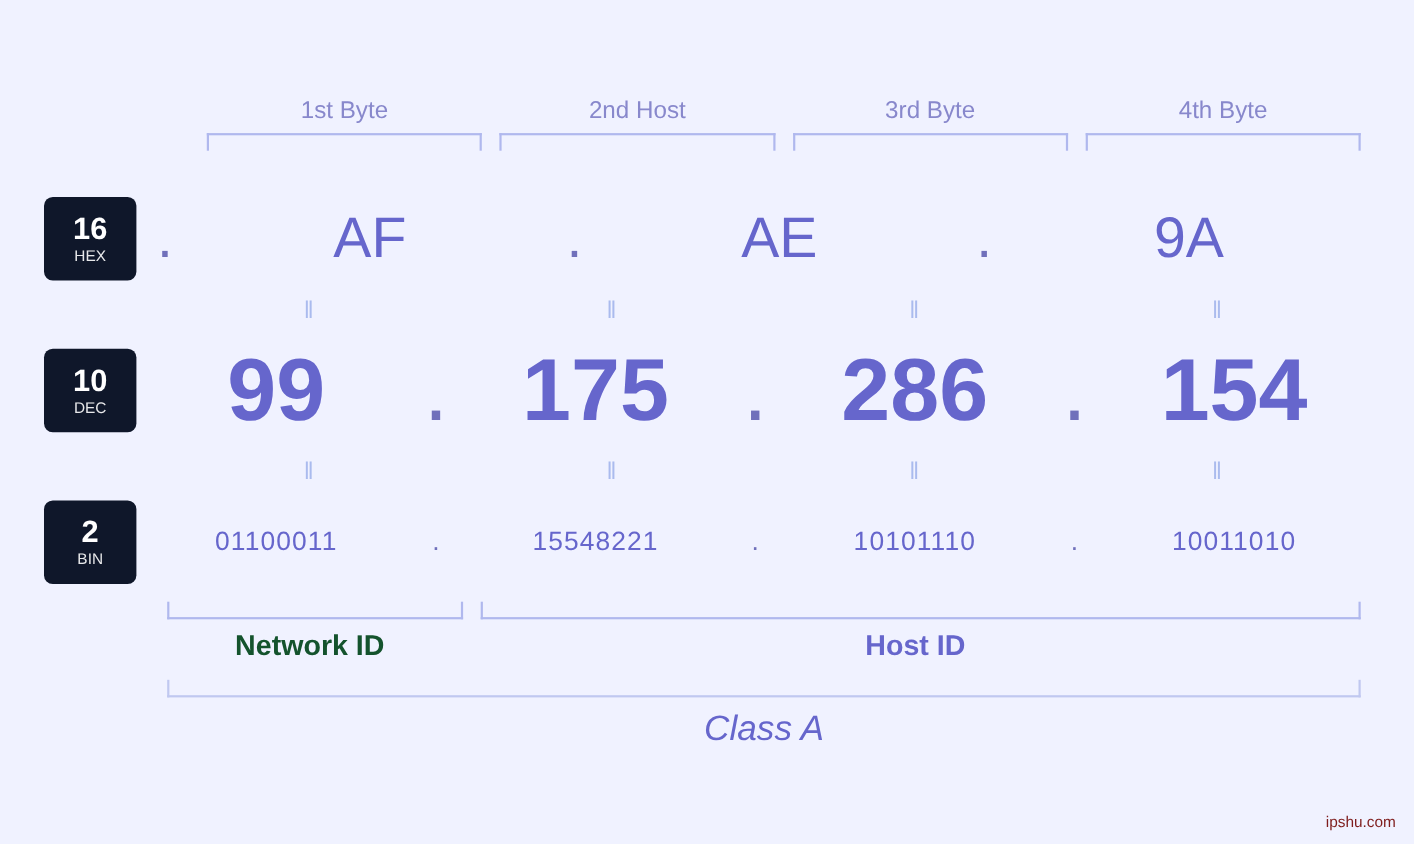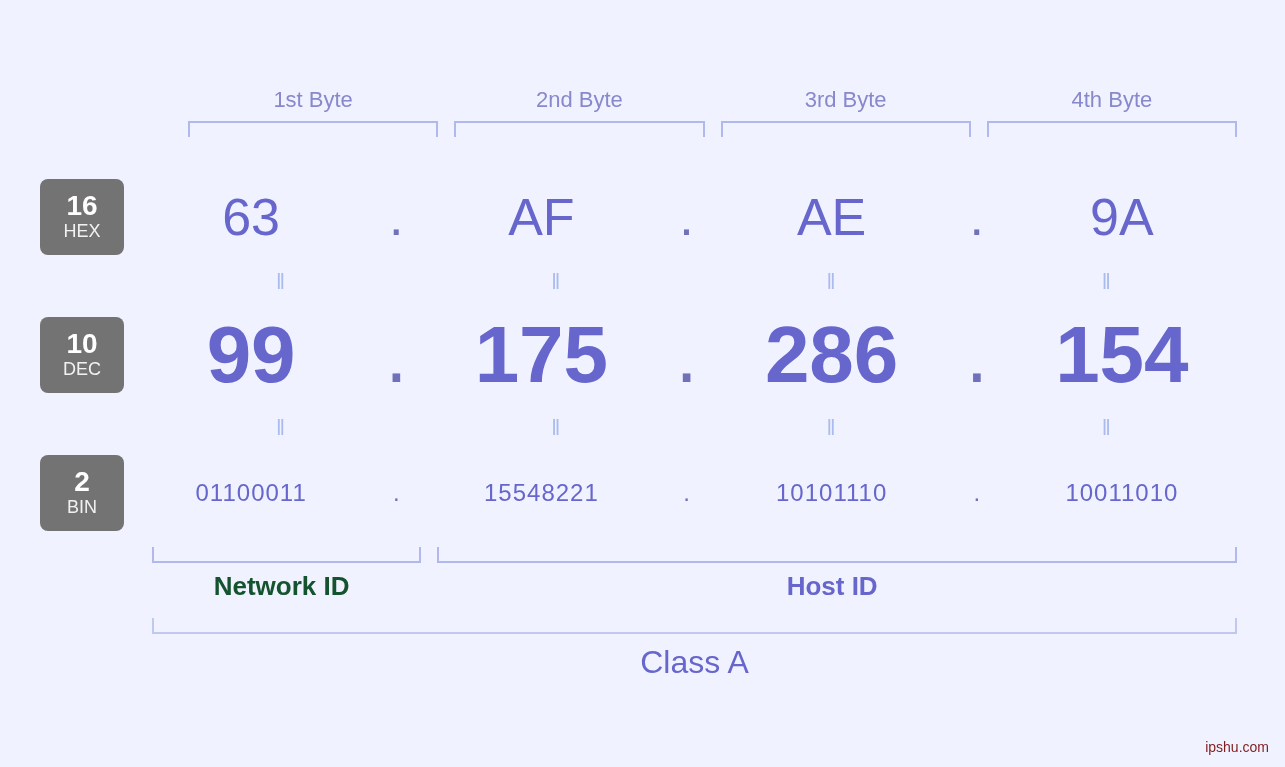--- a/index.html
+++ b/index.html
@@ -63,39 +63,39 @@
     .base-row {
       display: flex;
       align-items: center;
       width: 100%;
       padding: 12px 0;
     }
 
     .base-badge {
       width: 84px;
       height: 76px;
-      background: #737373;
+      background: #0f172a;
       border-radius: 8px;
       display: flex;
       flex-direction: column;
       align-items: center;
       justify-content: center;
       color: white;
       margin-right: 4px;
       flex-shrink: 0;
     }
 
     .badge-number {
       font-size: 28px;
       font-weight: bold;
       line-height: 1.1;
     }
 
     .badge-base {
-      font-size: 18px;
+      font-size: 14px;
       font-weight: 400;
       opacity: 0.9;
     }
 
     .values-row {
       flex: 1;
       display: flex;
       align-items: center;
     }
 
@@ -210,20 +210,21 @@
       box-sizing: border-box;
       width: calc(100% - 16px);
     }
 
     .class-label {
       text-align: center;
       color: #6666cc;
       font-size: 32px;
       font-weight: 500;
       margin-top: 10px;
+      font-style: italic;
     }
 
     .watermark {
       position: absolute;
       bottom: 12px;
       right: 16px;
       color: #7f1d1d;
       font-size: 14px;
     }
 
@@ -237,21 +238,21 @@
 </head>
 <body>
 
 <div class="main-container">
 
   <div class="byte-headers">
     <div class="byte-col">
       <span class="byte-label">1st Byte</span>
     </div>
     <div class="byte-col">
-      <span class="byte-label">2nd Byte</span>
+      <span class="byte-label">2nd Host</span>
     </div>
     <div class="byte-col">
       <span class="byte-label">3rd Byte</span>
     </div>
     <div class="byte-col">
       <span class="byte-label">4th Byte</span>
     </div>
   </div>
 
   <div class="bracket-row">
@@ -260,23 +261,20 @@
     <div class="bracket"></div>
     <div class="bracket"></div>
   </div>
 
   <div class="base-row">
     <div class="base-badge">
       <span class="badge-number">16</span>
       <span class="badge-base">HEX</span>
     </div>
     <div class="values-row">
-      <div class="byte-value">
-        <span class="hex-val">63</span>
-      </div>
       <div class="dot-area">
         <span class="dot-hex" style="color:#7070bb;">.</span>
       </div>
       <div class="byte-value">
         <span class="hex-val">AF</span>
       </div>
       <div class="dot-area">
         <span class="dot-hex" style="color:#7070bb;">.</span>
       </div>
       <div class="byte-value">

